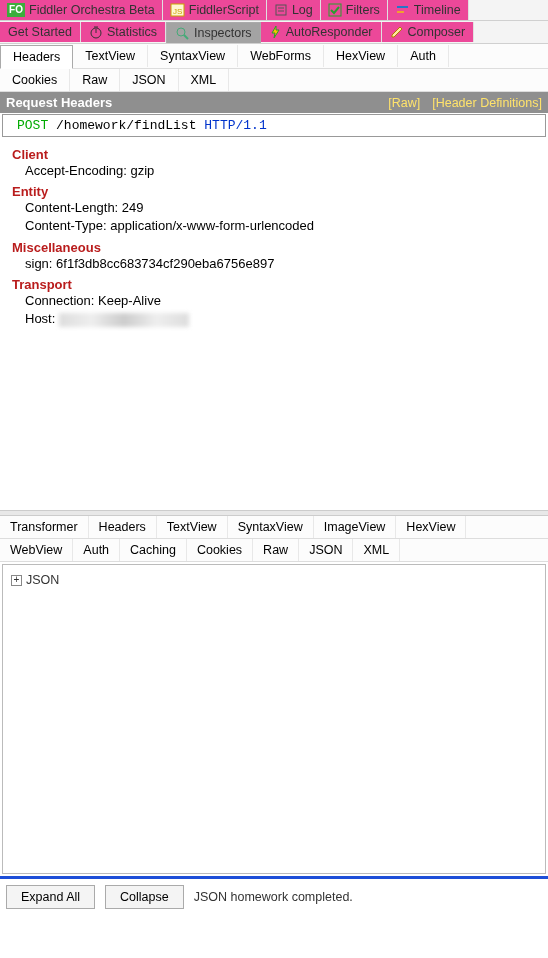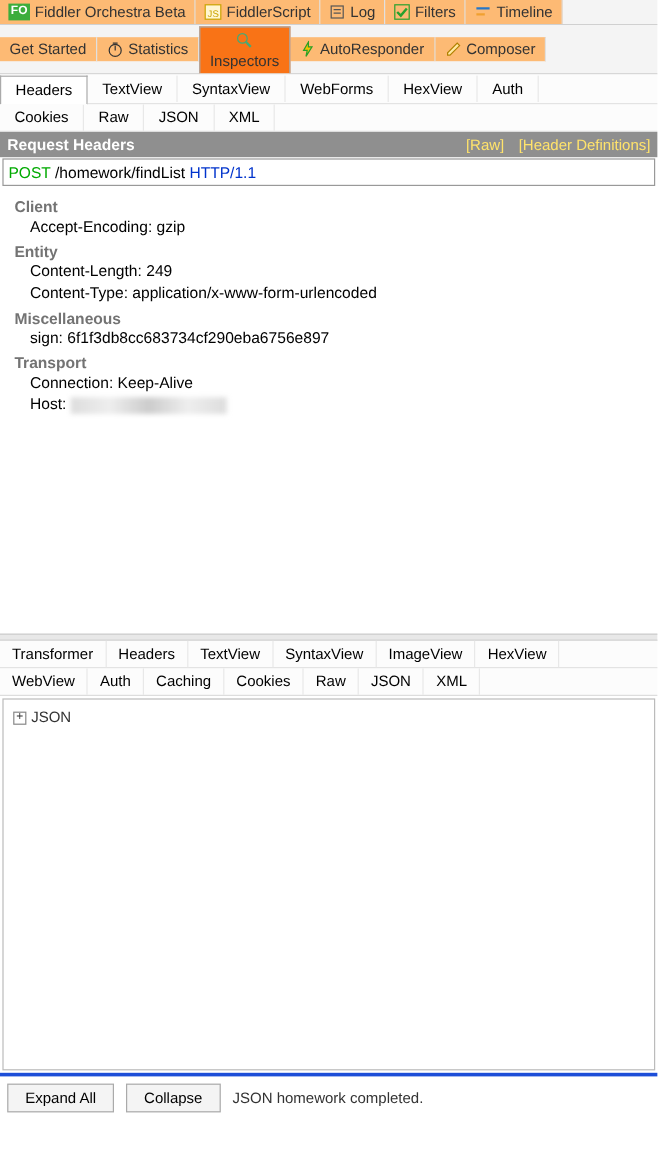--- a/index.html
+++ b/index.html
@@ -23,31 +23,30 @@
     .tab {
       display: flex;
       align-items: center;
       gap: 4px;
       padding: 3px 8px;
       border-right: 1px solid #e0e0e0;
       cursor: pointer;
       white-space: nowrap;
       font-size: 12.5px;
       color: #333;
-      background: #fdba74;
+      background: #ec4899;
     }
     .tab.active {
-      background: #f97316;
+      background: #a3a3a3;
       border-top: 1px solid #aaa;
       border-left: 1px solid #aaa;
       border-right: 1px solid #aaa;
       border-bottom: 1px solid #fff;
       position: relative;
       top: 1px;
-      flex-direction: column;
     }
     .tab.tight {
       padding: 3px 7px;
     }
     .subtabrow {
       display: flex;
       align-items: center;
       background: #fcfcfc;
       border-bottom: 1px solid #ddd;
       flex-wrap: nowrap;
@@ -79,36 +78,36 @@
       font-size: 13px;
     }
     .reqhdr-links {
       color: #ffe36b;
       font-weight: normal;
       font-size: 12.5px;
       display: flex;
       gap: 12px;
     }
     .reqline {
-      font-family: Liberation Sans, sans-serif;
+      font-family: Liberation Mono, monospace;
       font-size: 13px;
-      padding: 3px 4px;
+      padding: 3px 14px;
       border: 1px solid #999;
       margin: 1px 2px 2px 2px;
     }
     .reqline .method { color: #0a0; }
     .reqline .path { color: #000; }
     .reqline .proto { color: #0033cc; }
     .hdrblock {
       padding: 4px 10px 2px 12px;
       font-size: 13px;
     }
     .hdr-section {
       font-weight: bold;
-      color: #737373;
+      color: #b91c1c;
       margin-top: 4px;
     }
     .hdr-item {
       margin-left: 13px;
       line-height: 1.4;
     }
     .blur {
       display: inline-block;
       width: 130px;
       height: 14px;

